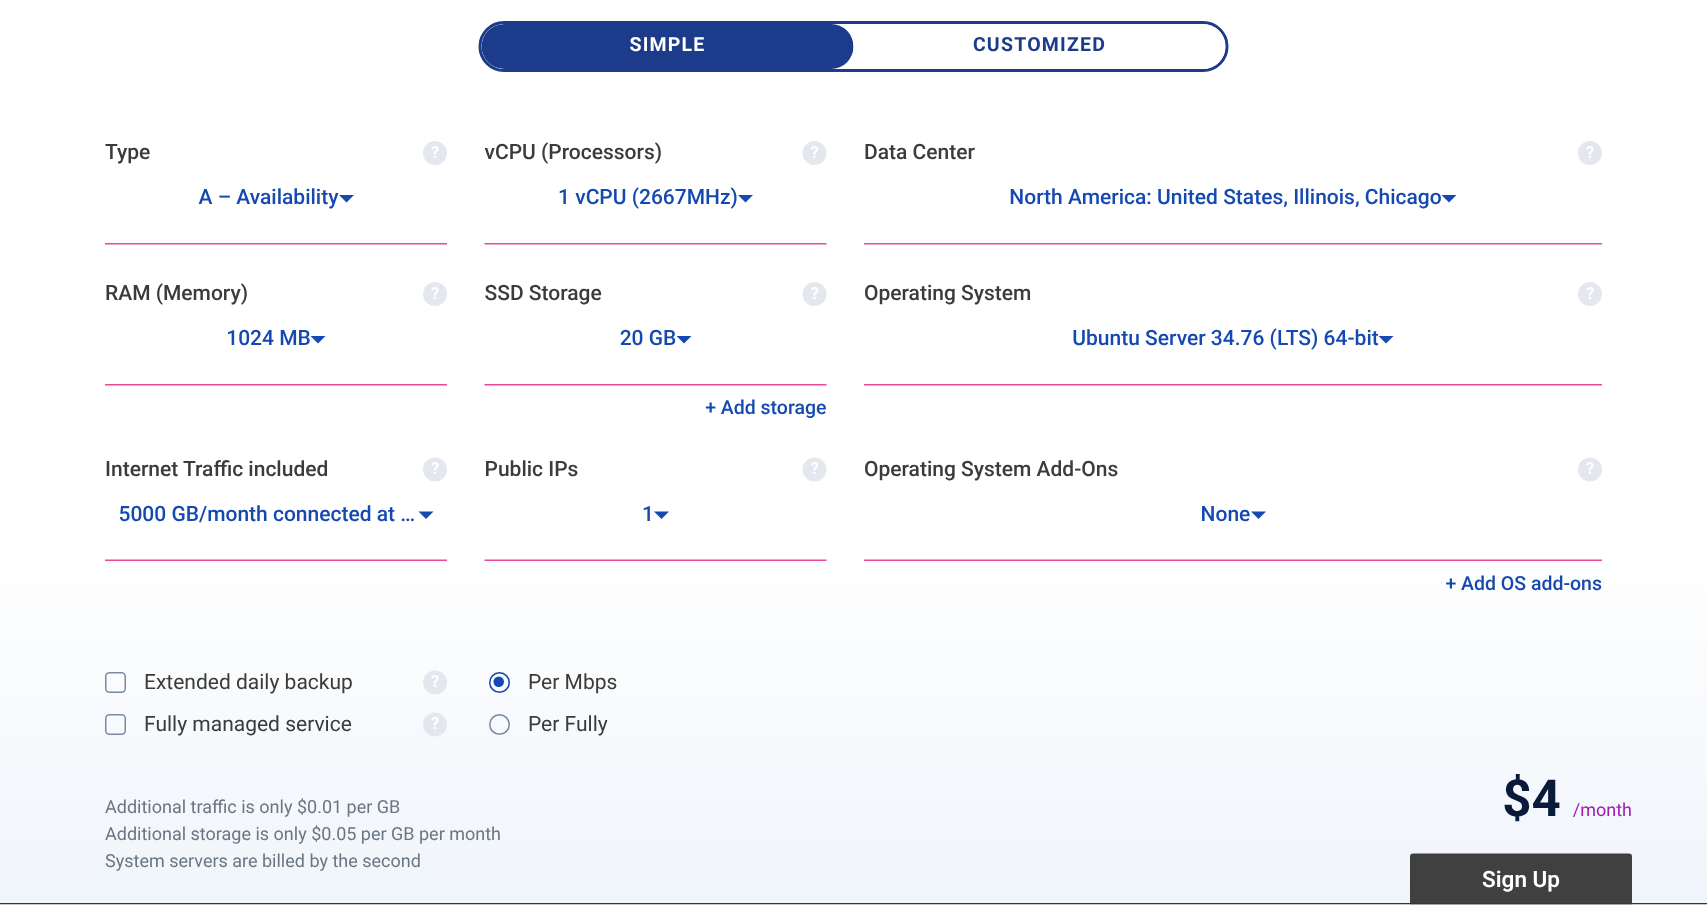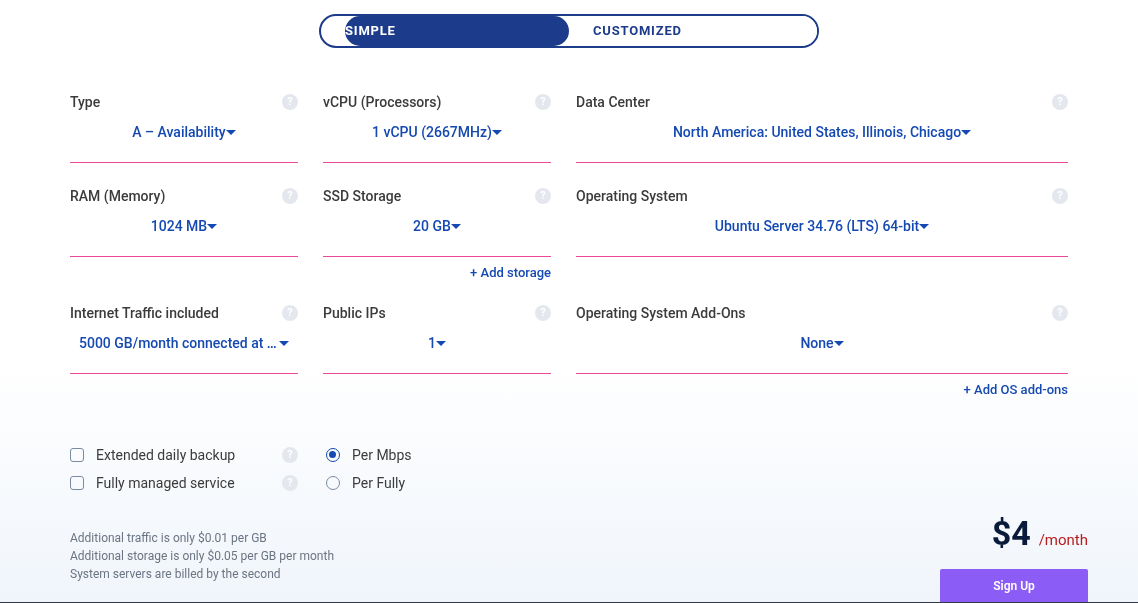--- a/index.html
+++ b/index.html
@@ -22,27 +22,26 @@
   .tab-group {
     display: flex;
     border: 2px solid #1d3b8b;
     border-radius: 999px;
     overflow: hidden;
     width: 500px;
     height: 34px;
   }
   .tab {
     flex: 1;
-    text-align: left;
+    text-align: center;
     font-size: 13px;
     font-weight: 700;
     letter-spacing: 0.8px;
     line-height: 30px;
     cursor: pointer;
-    margin-left: 24px;
   }
   .tab.active {
     background: #1d3b8b;
     color: #fff;
     border-radius: 999px;
   }
   .tab.inactive {
     background: #fff;
     color: #1d3b8b;
   }
@@ -163,34 +162,34 @@
     bottom: 50px;
     text-align: right;
   }
   .price-big {
     font-size: 34px;
     font-weight: 700;
     color: #0a1a3a;
     display: inline;
   }
   .price-unit {
-    font-size: 15px;
-    color: #b91c1c;
+    font-size: 12px;
+    color: #a21caf;
     display: inline;
     margin-left: 4px;
   }
   .signup {
     position: absolute;
     right: 50px;
     bottom: 0;
     width: 148px;
     height: 34px;
-    background: #8b5cf6;
+    background: #404040;
     color: #fff;
-    font-size: 12px;
+    font-size: 15px;
     font-weight: 600;
     text-align: center;
     line-height: 34px;
     cursor: pointer;
     border-radius: 2px 2px 0 0;
   }
   .hr-bottom {
     position: absolute;
     bottom: 0; left: 0; right: 0;
     height: 1px;

